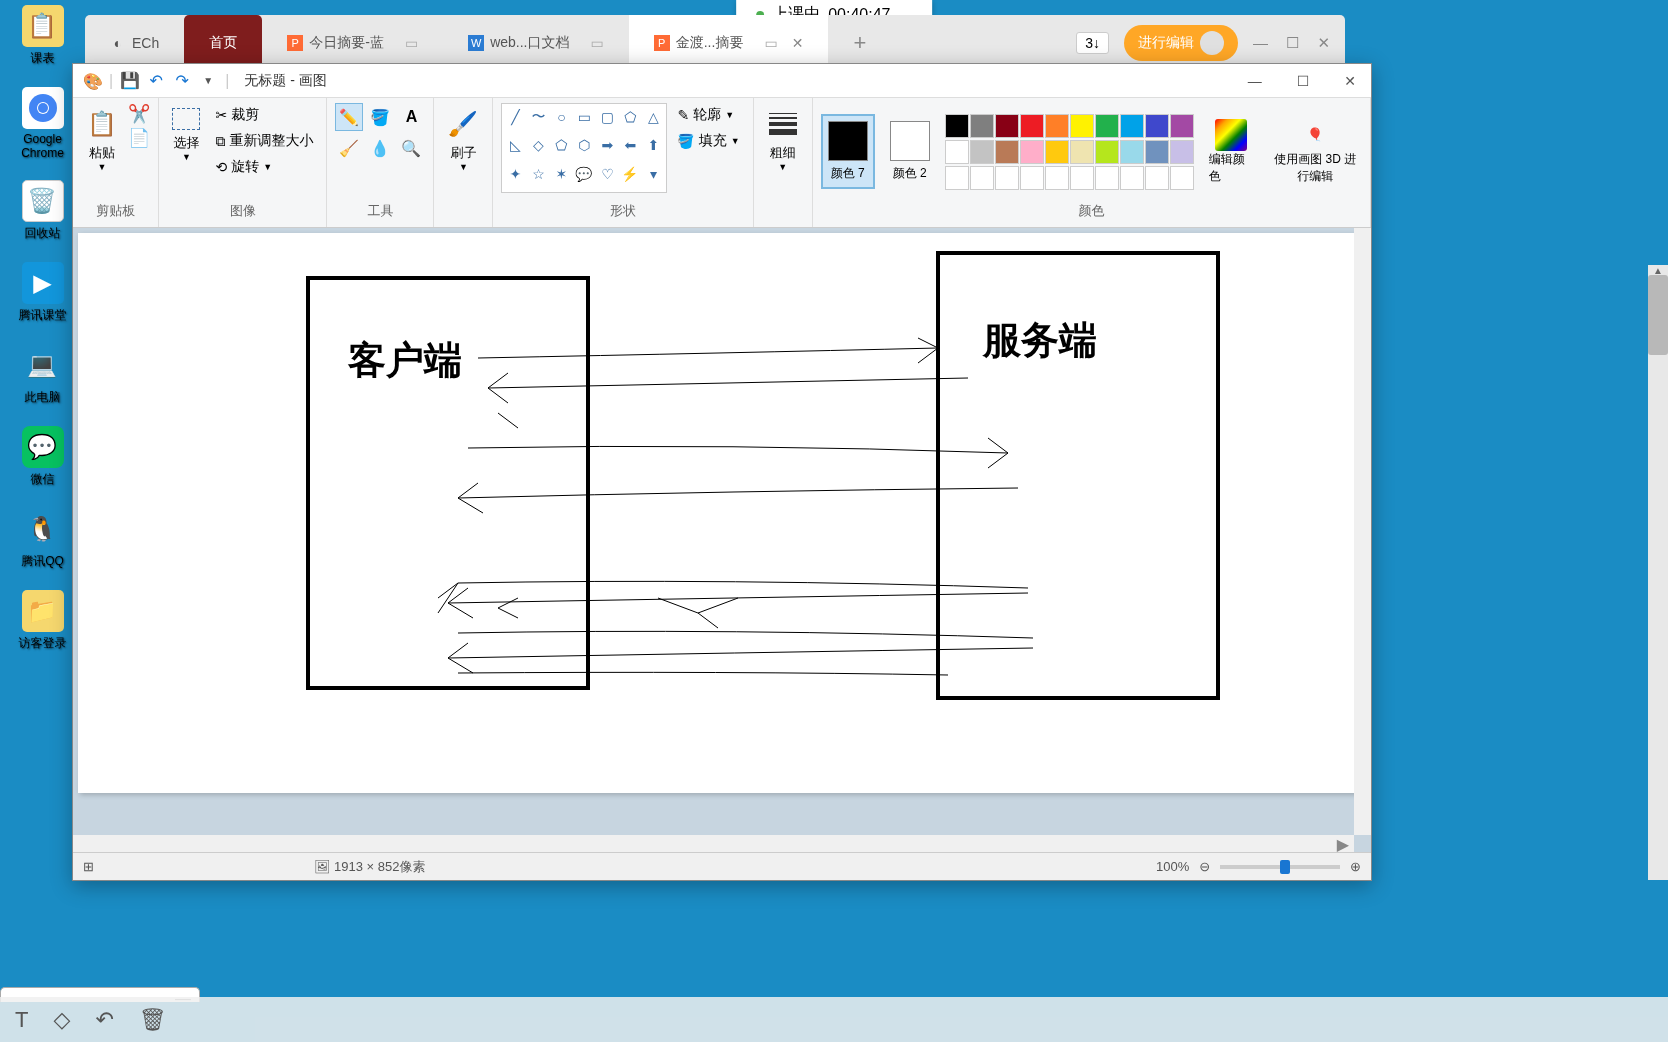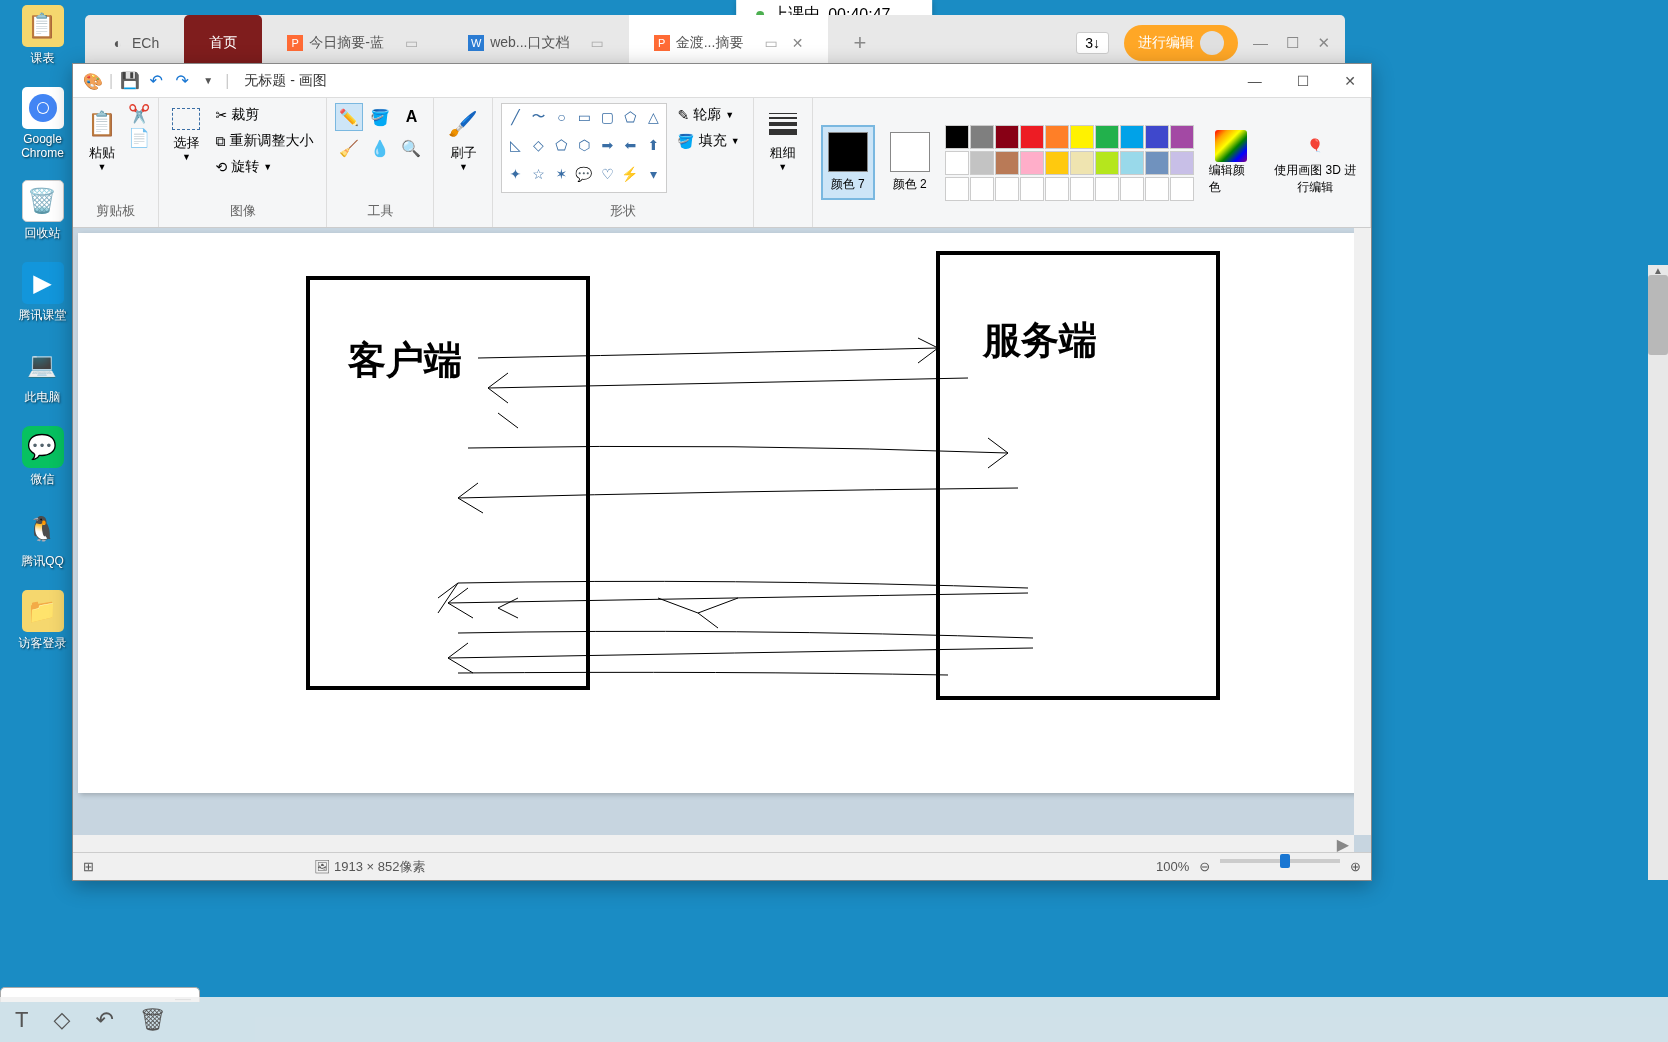--- a/index.html
+++ b/index.html
@@ -2,21 +2,21 @@
 <html><head>
 <meta charset="utf-8">
 <style>
 * { margin: 0; padding: 0; box-sizing: border-box; font-family: "Microsoft YaHei", sans-serif; }
 body { width: 1668px; height: 1042px; background: #1a8cc4; overflow: hidden; position: relative; }
 
 
 .desktop-icons { position: absolute; left: 10px; top: 0; width: 65px; display: flex; flex-direction: column; gap: 20px; padding-top: 5px; }
 .desktop-icon { display: flex; flex-direction: column; align-items: center; cursor: pointer; }
 .desktop-icon-img { width: 42px; height: 42px; border-radius: 5px; display: flex; align-items: center; justify-content: center; font-size: 24px; }
-.desktop-icon-label { color: #ffffff; font-size: 12px; text-shadow: 1px 1px 2px rgba(0,0,0,0.7); margin-top: 3px; text-align: center; }
+.desktop-icon-label { color: #000000; font-size: 12px; text-shadow: 1px 1px 2px rgba(0,0,0,0.7); margin-top: 3px; text-align: center; }
 
 
 .top-timer { position: absolute; top: 0; left: 50%; transform: translateX(-50%); background: #fff; border-radius: 0 0 8px 8px; padding: 4px 20px; display: flex; align-items: center; gap: 8px; font-size: 16px; box-shadow: 0 2px 5px rgba(0,0,0,0.2); }
 .timer-dot { width: 8px; height: 8px; background: #4caf50; border-radius: 50%; }
 .timer-chevron { color: #888; }
 
 
 .browser-window { position: absolute; left: 85px; top: 15px; width: 1260px; height: 55px; background: #e8e8e8; border-radius: 5px 5px 0 0; display: flex; align-items: center; }
 .browser-tab { display: flex; align-items: center; padding: 8px 25px; font-size: 14px; color: #555; height: 100%; gap: 6px; }
 .browser-tab.active { background: #7f1d1d; color: #fff; border-radius: 5px 5px 0 0; }
@@ -73,21 +73,21 @@
 
 
 .canvas-area { flex: 1; background: #c7d5e0; position: relative; overflow: auto; }
 .canvas { position: absolute; left: 5px; top: 5px; width: 1280px; height: 560px; background: #fff; box-shadow: 2px 2px 5px rgba(0,0,0,0.2); }
 .canvas svg { width: 100%; height: 100%; }
 .scroll-h { position: absolute; bottom: 0; left: 0; right: 17px; height: 17px; background: #f0f0f0; }
 .scroll-v { position: absolute; right: 0; top: 0; bottom: 17px; width: 17px; background: #f0f0f0; }
 
 
 .paint-statusbar { height: 28px; background: #f0f0f0; border-top: 1px solid #ccc; display: flex; align-items: center; padding: 0 10px; font-size: 13px; color: #555; gap: 220px; }
-.status-right { margin-left: auto; display: flex; align-items: flex-start; gap: 10px; }
+.status-right { margin-left: auto; display: flex; align-items: center; gap: 10px; }
 .zoom-slider { width: 120px; height: 4px; background: #ccc; position: relative; }
 .zoom-thumb { position: absolute; left: 50%; top: -5px; width: 10px; height: 14px; background: #1976d2; border-radius: 2px; }
 
 
 .bottom-bar { position: absolute; bottom: 0; left: 0; right: 0; height: 45px; background: rgba(240,240,240,0.85); display: flex; align-items: center; padding: 0 15px; gap: 18px; }
 .bottom-bar-item { font-size: 22px; cursor: pointer; color: #555; }
 .bottom-bar-left { display: flex; gap: 25px; }
 .bottom-window-edge { position: absolute; left: 0; bottom: 40px; width: 200px; height: 15px; background: #fff; border: 1px solid #aaa; border-bottom: none; border-radius: 5px 5px 0 0; }
 
 .edit-colors-icon { width: 32px; height: 32px; background: linear-gradient(135deg, red, orange, yellow, green, blue, purple); border-radius: 3px; }
@@ -389,20 +389,21 @@
         </div>
         <div class="ribbon-btn-large">
           <div class="edit-colors-icon"></div>
           <span style="font-size:12px">编辑颜色</span>
         </div>
         <div class="ribbon-btn-large">
           <div class="paint3d-icon">🎈</div>
           <span style="font-size:12px;max-width:90px;text-align:center">使用画图 3D 进行编辑</span>
         </div>
       </div>
+      <div class="ribbon-group-label">颜色</div>
     </div>
   </div>
 
   <div class="canvas-area">
     <div class="canvas">
       <svg viewBox="0 0 1280 560">
 
         <rect x="230" y="45" width="280" height="410" fill="none" stroke="#000" stroke-width="4"></rect>
         <text x="270" y="140" font-size="38" font-weight="bold" fill="#000">客户端</text>
 

